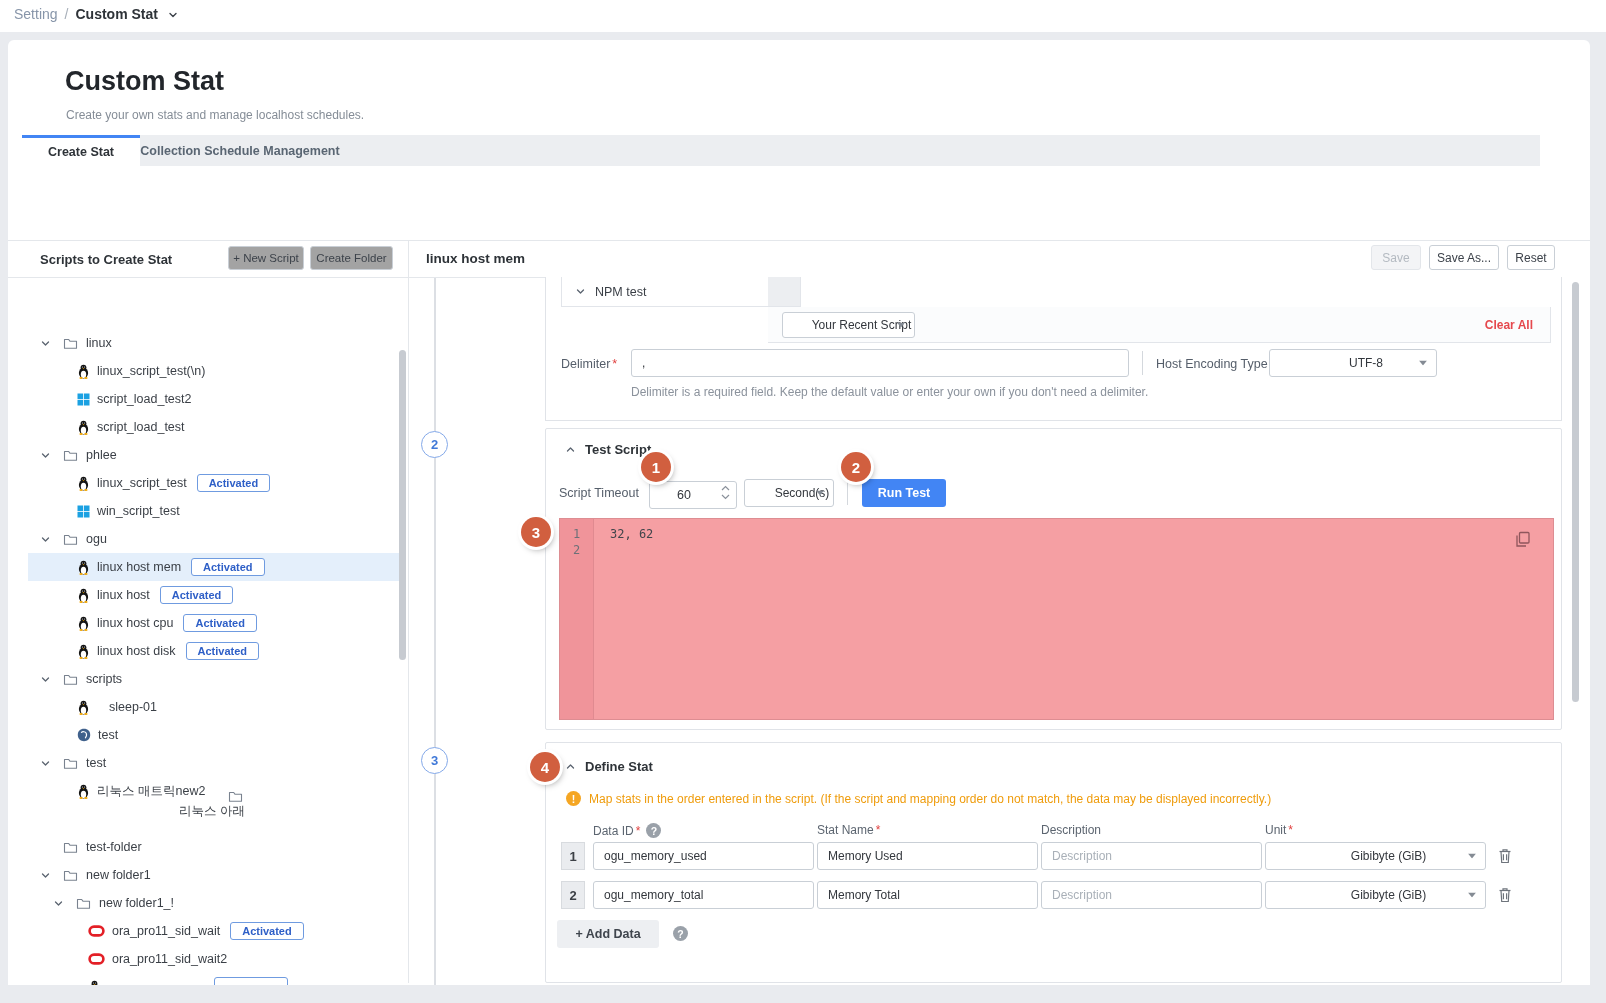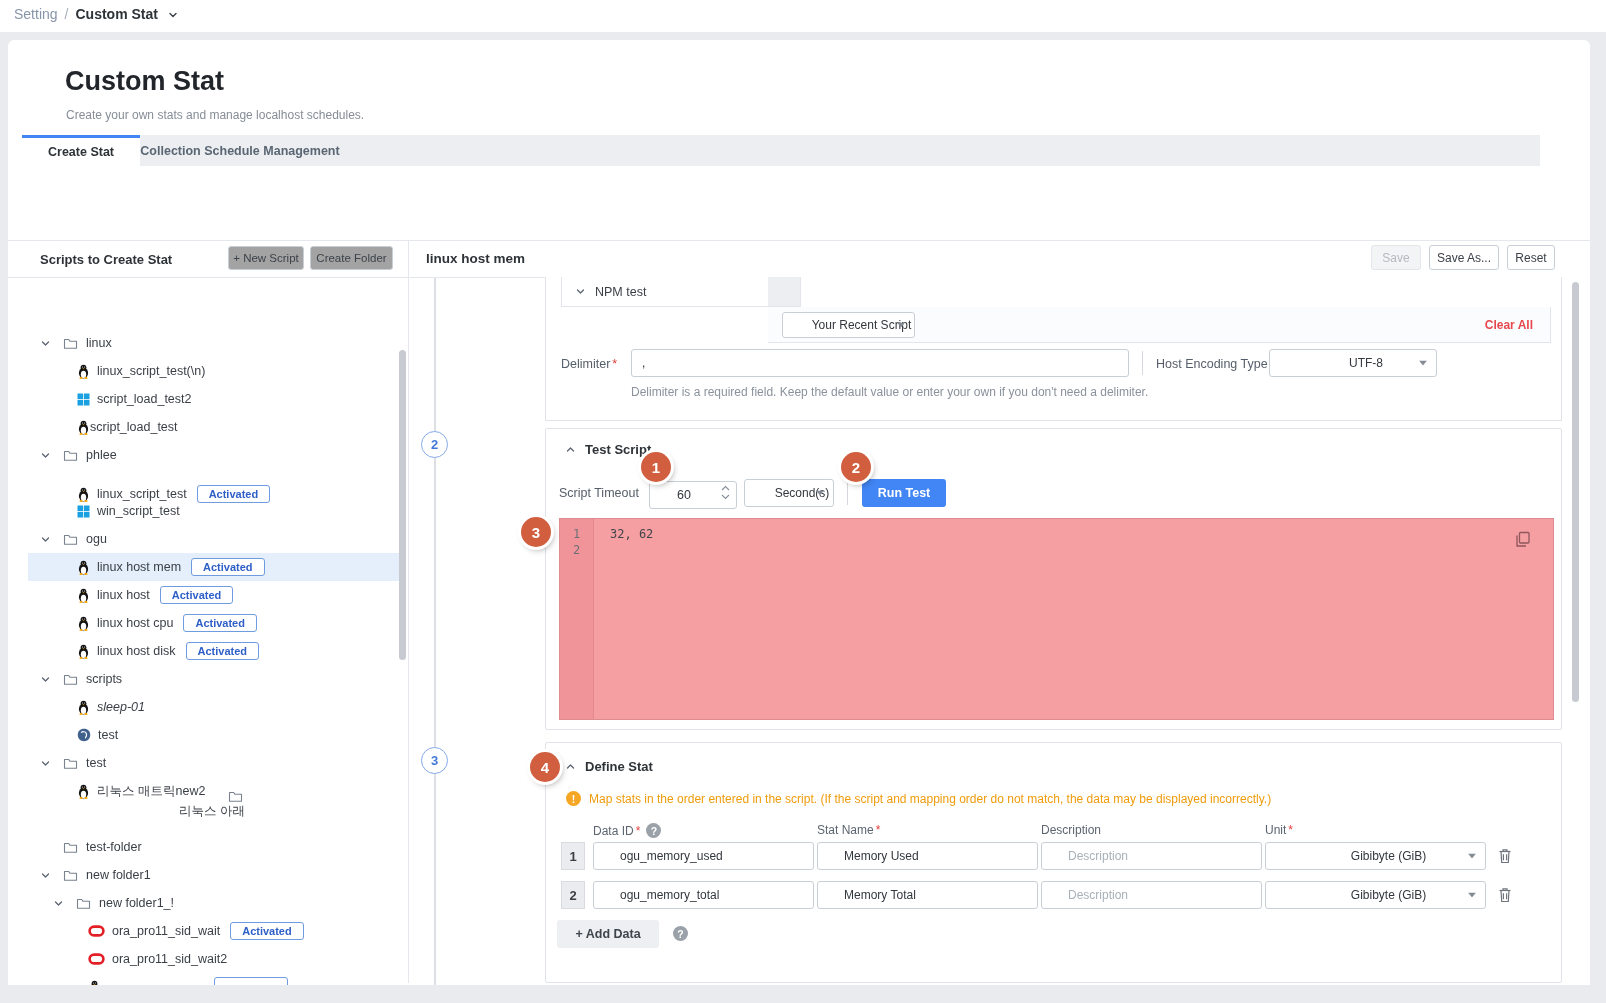--- a/index.html
+++ b/index.html
@@ -129,21 +129,21 @@
   #define-notice { position:absolute; left:20px; top:48px; display:flex; align-items:center; }
   #define-notice .txt { margin-left:8px; font-size:12px; color:#ef9c0c; }
   .roundicon { width:15px; height:15px; border-radius:50%; color:#fff; font-size:10.5px; font-weight:700; display:inline-flex; align-items:center; justify-content:center; flex:0 0 auto; }
   .roundicon.orange { background:#f5a623; }
   .roundicon.grey { background:#9aa1a9; }
   .colhead { position:absolute; top:80px; font-size:12px; color:#5c6570; display:flex; align-items:center; }
   #ch-dataid { left:47px; } #ch-statname { left:271px; } #ch-desc { left:495px; } #ch-unit { left:719px; }
   .colhead .roundicon { margin-left:6px; }
   .stat-row { position:absolute; left:0; width:1017px; height:28px; }
   .stat-row .idx { position:absolute; left:15px; top:0; width:24px; height:28px; background:#eaecef; border:1px solid #d8dbdf; font-size:13px; font-weight:700; color:#3c4046; display:flex; align-items:center; justify-content:center; }
-  .stat-row input { position:absolute; top:0; height:28px; border:1px solid #c9cfd6; border-radius:3px; padding-left:26px; font-size:12px; color:#33373d; outline:none; font-family:"Liberation Sans",sans-serif; width:221px; }
+  .stat-row input { position:absolute; top:0; height:28px; border:1px solid #c9cfd6; border-radius:3px; padding-left:10px; font-size:12px; color:#33373d; outline:none; font-family:"Liberation Sans",sans-serif; width:221px; }
   .stat-row input::placeholder { color:#a9b0b8; }
   .stat-row .in1 { left:47px; } .stat-row .in2 { left:271px; } .stat-row .in3 { left:495px; }
   .stat-row .unitsel { left:719px; top:0; width:221px; height:28px; position:absolute; }
   .stat-row .trash { position:absolute; left:952px; top:6px; display:inline-flex; }
   #add-data { position:absolute; left:11px; top:177px; width:102px; height:28px; background:#edeff2; border:none; border-radius:3px; font-size:12.5px; font-weight:600; color:#3f454d; display:flex; align-items:center; justify-content:center; }
   #add-q { position:absolute; left:127px; top:183px; }
 </style>
 </head>
 <body>
 
@@ -224,36 +224,36 @@
               <ellipse cx="6.5" cy="9" rx="4.6" ry="5.4" fill="#141414"></ellipse>
               <circle cx="6.5" cy="3.6" r="2.9" fill="#141414"></circle>
               <ellipse cx="6.5" cy="10.4" rx="2.7" ry="3.6" fill="#fff"></ellipse>
               <circle cx="5.4" cy="3.1" r="0.5" fill="#fff"></circle>
               <circle cx="7.6" cy="3.1" r="0.5" fill="#fff"></circle>
               <polygon points="5.5,4.2 7.5,4.2 6.5,5.3" fill="#f0a500"></polygon>
               <ellipse cx="4.1" cy="14" rx="1.7" ry="0.9" fill="#f0a500"></ellipse>
               <ellipse cx="8.9" cy="14" rx="1.7" ry="0.9" fill="#f0a500"></ellipse>
             </svg>
           </span>
-          <span class="tree-label" style="">script_load_test</span>
+          <span class="tree-label" style="margin-left: 7px;">script_load_test</span>
         </div>
         <div class="tree-row" style="top: 203px;">
           <span class="tico" style="margin-left: 32px;">
             <svg width="11" height="11" viewBox="0 0 11 11">
               <path d="M2.5 4 L5.5 7 L8.5 4" fill="none" stroke="#5b6470" stroke-width="1.3" stroke-linecap="round" stroke-linejoin="round"></path>
             </svg>
           </span>
           <span class="tico" style="margin-left: 12px;">
             <svg width="15" height="13" viewBox="0 0 15 13">
               <path d="M1.5 2.5 h4.2 l1.4 1.8 h6.4 v6.9 h-12 z" fill="none" stroke="#79828f" stroke-width="1.1" stroke-linejoin="round"></path>
             </svg>
           </span>
           <span class="tree-label" style="margin-left: 8px;">phlee</span>
         </div>
-        <div class="tree-row" style="top: 242px;">
+        <div class="tree-row" style="top: 231px;">
           <span class="tico" style="margin-left: 69px;">
             <svg width="13" height="15" viewBox="0 0 13 15">
               <ellipse cx="6.5" cy="9" rx="4.6" ry="5.4" fill="#141414"></ellipse>
               <circle cx="6.5" cy="3.6" r="2.9" fill="#141414"></circle>
               <ellipse cx="6.5" cy="10.4" rx="2.7" ry="3.6" fill="#fff"></ellipse>
               <circle cx="5.4" cy="3.1" r="0.5" fill="#fff"></circle>
               <circle cx="7.6" cy="3.1" r="0.5" fill="#fff"></circle>
               <polygon points="5.5,4.2 7.5,4.2 6.5,5.3" fill="#f0a500"></polygon>
               <ellipse cx="4.1" cy="14" rx="1.7" ry="0.9" fill="#f0a500"></ellipse>
               <ellipse cx="8.9" cy="14" rx="1.7" ry="0.9" fill="#f0a500"></ellipse>
@@ -369,21 +369,21 @@
               <ellipse cx="6.5" cy="9" rx="4.6" ry="5.4" fill="#141414"></ellipse>
               <circle cx="6.5" cy="3.6" r="2.9" fill="#141414"></circle>
               <ellipse cx="6.5" cy="10.4" rx="2.7" ry="3.6" fill="#fff"></ellipse>
               <circle cx="5.4" cy="3.1" r="0.5" fill="#fff"></circle>
               <circle cx="7.6" cy="3.1" r="0.5" fill="#fff"></circle>
               <polygon points="5.5,4.2 7.5,4.2 6.5,5.3" fill="#f0a500"></polygon>
               <ellipse cx="4.1" cy="14" rx="1.7" ry="0.9" fill="#f0a500"></ellipse>
               <ellipse cx="8.9" cy="14" rx="1.7" ry="0.9" fill="#f0a500"></ellipse>
             </svg>
           </span>
-          <span class="tree-label" style="margin-left: 7px; font-style: italic;">sleep-01</span>
+          <span class="tree-label" style="margin-left: 19px;">sleep-01</span>
         </div>
         <div class="tree-row" style="top: 483px;">
           <span class="tico" style="margin-left: 69px;">
             <svg width="14" height="14" viewBox="0 0 14 14">
               <path d="M7 0.8 C10.9 0.8 13.2 3.3 13.2 6.8 C13.2 10.7 10.5 13.2 7 13.2 C3.5 13.2 0.8 10.7 0.8 6.8 C0.8 3.3 3.1 0.8 7 0.8 z" fill="#40618c"></path>
               <path d="M4.4 4.4 C5.5 3.3 8.2 3.4 9.1 5 C9.9 6.4 9.5 8.3 8.4 9.8" fill="none" stroke="#fff" stroke-width="1.1" stroke-linecap="round"></path>
             </svg>
           </span>
           <span class="tree-label" style="margin-left: 7px;">test</span>
         </div>

